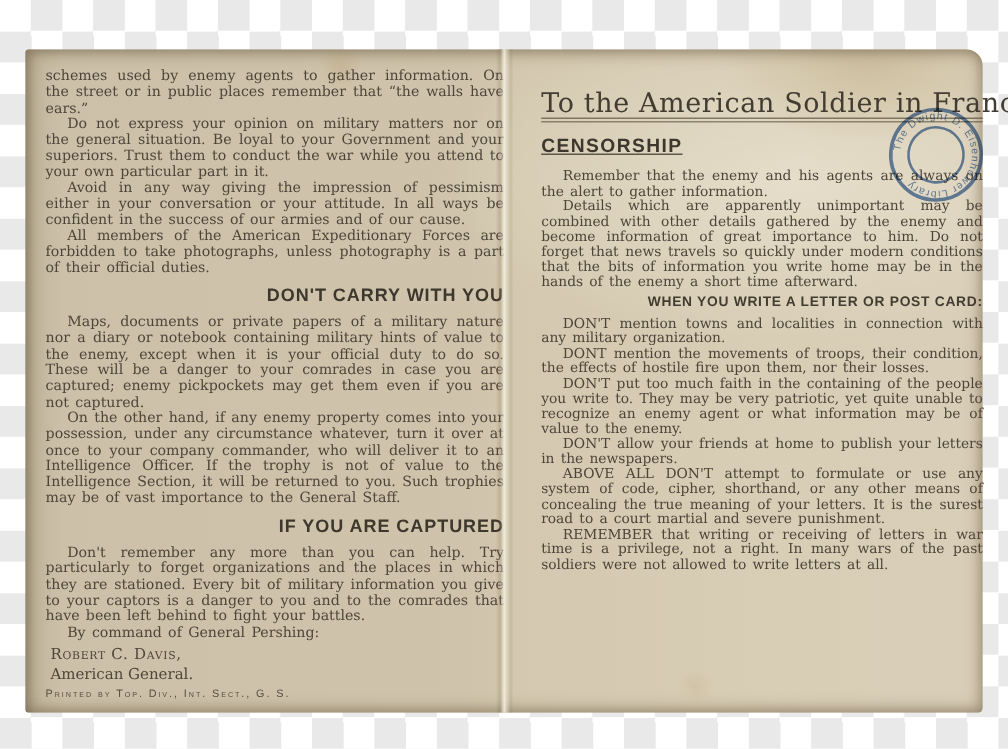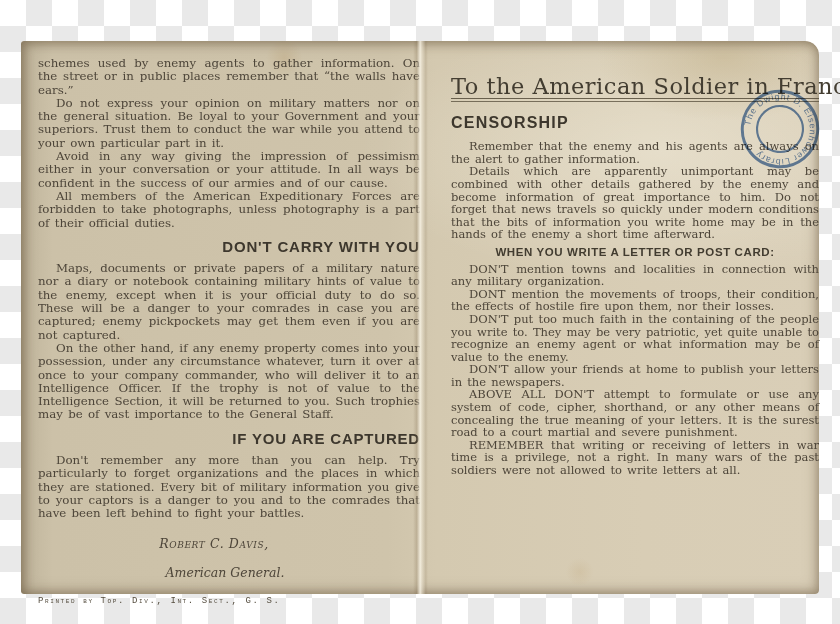--- a/index.html
+++ b/index.html
@@ -31,49 +31,49 @@
   .col { position:absolute; text-align:justify; }
   .col-left  { left:17px;  top:16px; width:382px; font-size:11.8px; line-height:13.3px; }
   .col-right { left:430px; top:25px; width:368px; font-size:11.5px; line-height:12.6px; }
   p.body { margin:0; text-indent:18px; word-spacing:1.5px; }
   p.body.noindent { text-indent:0; }
   h2.section {
     font-family:"Liberation Sans", sans-serif; font-weight:bold;
     font-size:15px; letter-spacing:0.8px; color:#3d372d;
     margin:10px 0 9px 0; text-align:right;
   }
-  .sigline { text-align:center; margin:16px;font-style:italic; }
+  .sigline { text-align:left; margin:4px; }
   .sig-name { padding-right:30px; font-variant:small-caps; letter-spacing:0.6px; font-size:12.5px; }
   .sig-title { padding-right:8px; font-size:12.5px; }
   .footer {
-    margin-top:1px; font-family:Liberation Mono, monospace;
+    margin-top:1px; font-family:Liberation Sans, sans-serif;
     font-variant:small-caps; font-size:9px; letter-spacing:1.6px;
     color:#554d3f; text-align:left;
   }
   .keep-note {
     font-family:"Liberation Sans", sans-serif; font-weight:bold;
     font-size:9.5px; letter-spacing:0.9px; line-height:12.5px;
     text-align:center; color:#494235;
   }
   .page-title {
     margin:14px 0 0 0; font-family:"DejaVu Serif", serif; font-weight:normal;
     font-size:22.5px; color:#433d31; white-space:nowrap;
     text-align:justify; text-align-last:justify; letter-spacing:0.5px;
     display:block; width:100%;
   }
   .title-rule { margin-top:5px; height:2px; border-top:1px solid rgba(85,76,58,0.85); border-bottom:1px solid rgba(85,76,58,0.75); }
   h2.censorship {
     font-family:"Liberation Sans", sans-serif; font-weight:bold;
     font-size:16px; letter-spacing:1.2px; color:#3d372d;
-    margin:15px 0 11px 0; text-align:left;
+    margin:15px 0 11px 0; text-align:left;text-decoration:underline;
   }
   .subhead {
     font-family:"Liberation Sans", sans-serif; font-weight:bold;
     font-size:11.5px; letter-spacing:0.6px; color:#423c30;
-    text-align:center; margin:5px 0 4px 0;
+    text-align:right; margin:5px 0 4px 0;
   }
   .stamp {
     position:absolute; left:718px; top:47px; width:82px; height:82px;
     opacity:0.82; mix-blend-mode:multiply; transform:rotate(6deg);
   }
 </style>
 </head>
 <body>
 
 <div class="paper">
@@ -83,20 +83,21 @@
     <p class="body">Do not express your opinion on military matters nor on the general situation.  Be loyal to your Government and your superiors.  Trust them to conduct the war while you attend to your own particular part in it.</p>
     <p class="body">Avoid in any way giving the impression of pessimism either in your conversation or your attitude.  In all ways be confident in the success of our armies and of our cause.</p>
     <p class="body">All members of the American Expeditionary Forces are forbidden to take photographs, unless photography is a part of their official duties.</p>
 
     <h2 class="section">DON'T CARRY WITH YOU</h2>
     <p class="body">Maps, documents or private papers of a military nature nor a diary or notebook containing military hints of value to the enemy, except when it is your official duty to do so.  These will be a danger to your comrades in case you are captured; enemy pickpockets may get them even if you are not captured.</p>
     <p class="body">On the other hand, if any enemy property comes into your possession, under any circumstance whatever, turn it over at once to your company commander, who will deliver it to an Intelligence Officer. If the trophy is not of value to the Intelligence Section, it will be returned to you.  Such trophies may be of vast importance to the General Staff.</p>
 
     <h2 class="section">IF YOU ARE CAPTURED</h2>
     <p class="body">Don't remember any more than you can help.  Try particularly to forget organizations and the places in which they are stationed.  Every bit of military information you give to your captors is a danger to you and to the comrades that have been left behind to fight your battles.</p>
+    <p class="body">By command of General Pershing:</p>
 
     <p class="sigline sig-name">Robert C. Davis,</p>
     <p class="sigline sig-title">American General.</p>
 
     <div class="footer">Printed by Top. Div., Int. Sect., G. S.</div>
   </div>
 
   <div class="fold"></div>
 
   <div class="col col-right">

